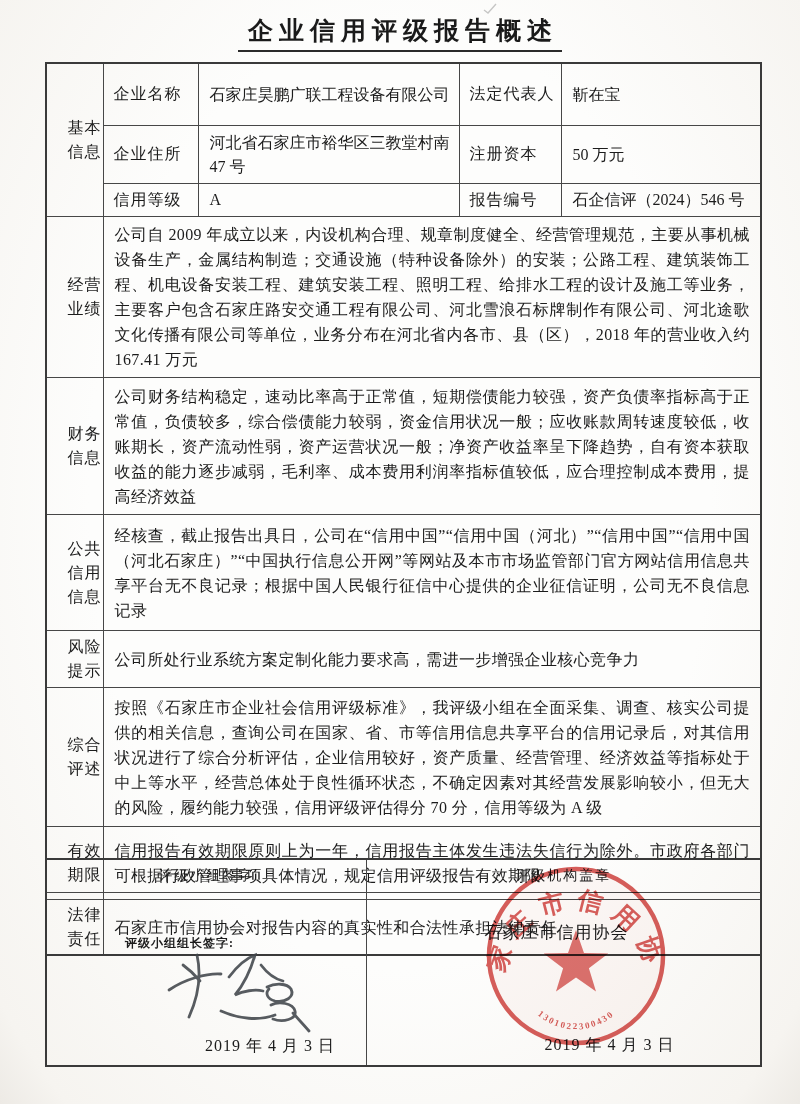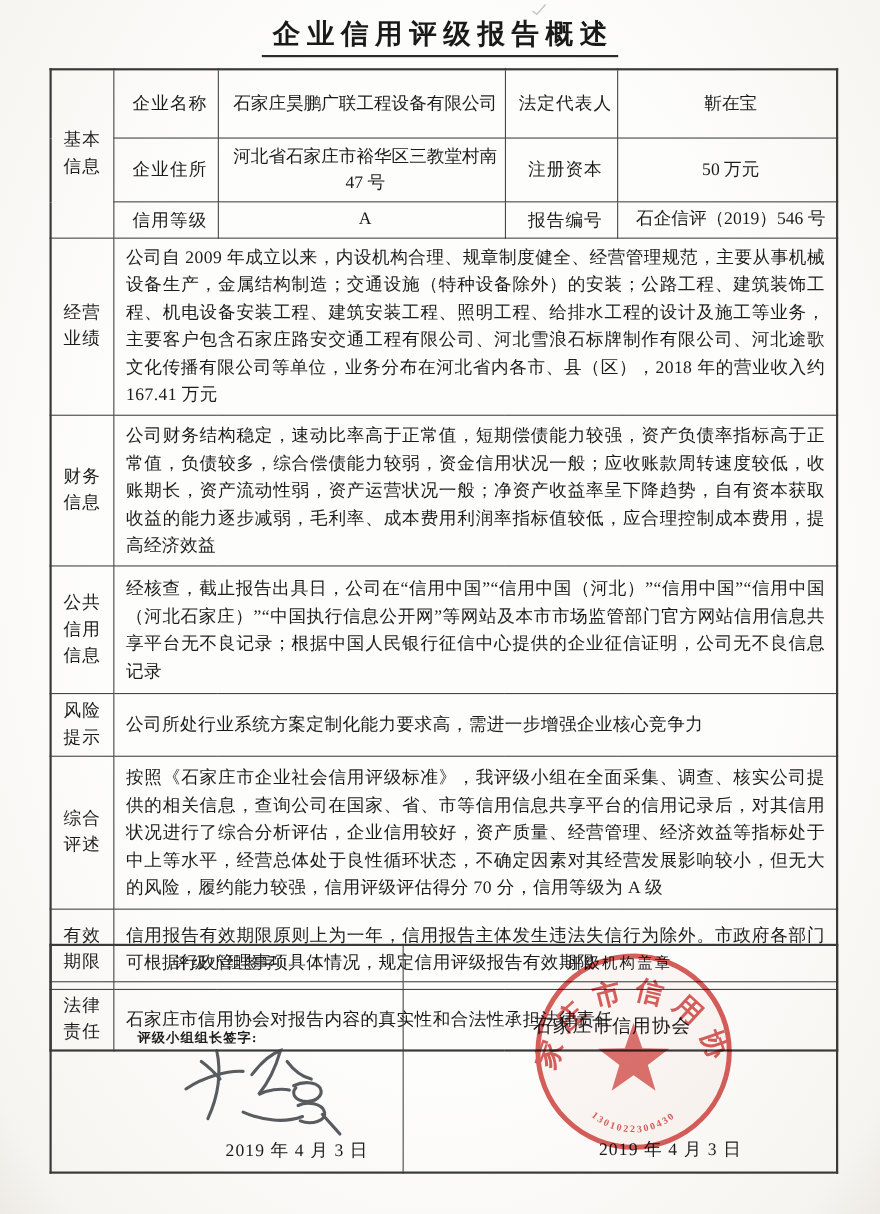--- a/index.html
+++ b/index.html
@@ -19,23 +19,23 @@
   .title-wrap .t{
     display:inline-block;font-size:25px;font-weight:bold;letter-spacing:6px;
     border-bottom:2.5px solid #2b2b2b;padding:0 4px 3px 10px;color:#1a1a1a;
   }
   
   table{border-collapse:collapse;table-layout:fixed;}
   table.main{position:absolute;left:45px;top:62px;width:715px;border:2px solid #3a3a3a;}
   table.foot{position:absolute;left:45px;top:858px;width:715px;border:2px solid #3a3a3a;}
   td{
     border:1.6px solid #474747;font-size:16px;color:#1c1c1c;
-    vertical-align:middle;overflow:hidden;text-align:center;
+    vertical-align:middle;overflow:hidden;
   }
-  td.sec{text-align:center;white-space:pre-line;line-height:24px;padding:2px 1px;letter-spacing:1px;}
+  td.sec{text-align:right;white-space:pre-line;line-height:24px;padding:2px 1px;letter-spacing:1px;}
   td.lbl{padding:2px 2px 2px 10px;letter-spacing:1px;}
   td.val{padding:2px 4px 2px 11px;line-height:24px;margin-left:8px;}
   td.txt{padding:5px 10px 5px 11px;text-align:justify;line-height:25px;letter-spacing:0.4px;}
   tr.h1 td{height:57px;} tr.h2 td{height:53px;} tr.h3 td{height:28px;}
   tr.h4 td{height:147px;} tr.h5 td{height:126px;} tr.h6 td{height:105px;}
   tr.h7 td{height:46px;} tr.h8 td{height:128px;} tr.h9 td{height:62px;}
   tr.h10 td{height:44px;}
   
   tr.fhead td{height:30px;text-align:center;letter-spacing:2px;font-size:14px;}
   tr.fbody td{height:170px;position:relative;vertical-align:top;}
@@ -86,21 +86,21 @@
       <tr class="h2">
         <td class="lbl">企业住所</td>
         <td class="val">河北省石家庄市裕华区三教堂村南 47 号</td>
         <td class="lbl">注册资本</td>
         <td class="val">50 万元</td>
       </tr>
       <tr class="h3">
         <td class="lbl">信用等级</td>
         <td class="val">A</td>
         <td class="lbl">报告编号</td>
-        <td class="val">石企信评（2019）546 号</td>
+        <td class="val">石企信评（2024）546 号</td>
       </tr>
 
       <tr class="h4">
         <td class="sec">经营
 业绩</td>
         <td class="txt" colspan="4">公司自 2009 年成立以来，内设机构合理、规章制度健全、经营管理规范，主要从事机械设备生产，金属结构制造；交通设施（特种设备除外）的安装；公路工程、建筑装饰工程、机电设备安装工程、建筑安装工程、照明工程、给排水工程的设计及施工等业务，主要客户包含石家庄路安交通工程有限公司、河北雪浪石标牌制作有限公司、河北途歌文化传播有限公司等单位，业务分布在河北省内各市、县（区），2018 年的营业收入约 167.41 万元</td>
       </tr>
       <tr class="h5">
         <td class="sec">财务
 信息</td>

